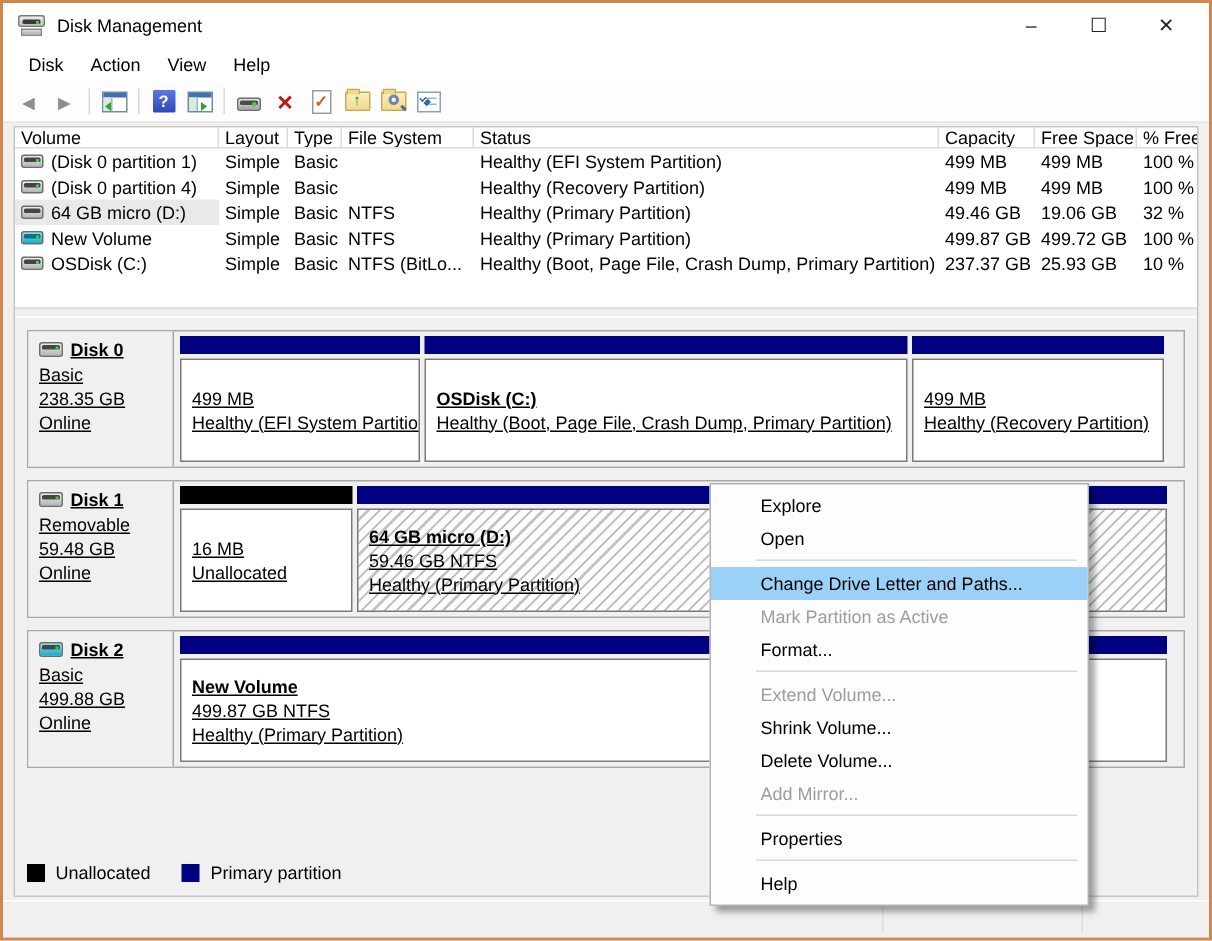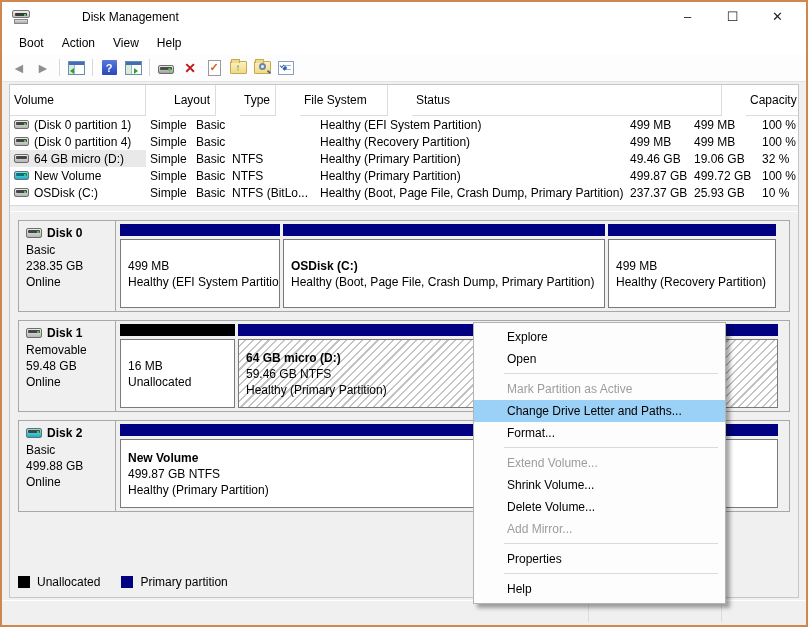--- a/index.html
+++ b/index.html
@@ -6,21 +6,21 @@
   html,body { width:808px; height:627px; }
   body { font-family:"Liberation Sans", sans-serif; font-size:12px; color:#000; }
 
   .window {
     position:relative; width:808px; height:627px;
     border:2px solid #d0874e; background:#f0f0f0;
     display:flex; flex-direction:column; overflow:hidden;
   }
 
   
-  .titlebar { height:30px; background:#ffffff; display:flex; align-items:center; padding:0 6px; flex:0 0 auto;gap:44px; }
+  .titlebar { height:30px; background:#ffffff; display:flex; align-items:center; padding:0 6px; flex:0 0 auto; }
   .app-icon { width:18px; height:14px; position:relative; margin:0 8px 0 4px; }
   .app-icon .tray { position:absolute; left:0; top:0; width:18px; height:8px; border:1px solid #777; border-radius:2px; background:linear-gradient(#efefef,#bfbfbf); }
   .app-icon .tray::before { content:""; position:absolute; left:2px; right:2px; top:2px; height:3px; background:#3a3a3a; border-radius:1px; }
   .app-icon .tray::after { content:""; position:absolute; right:3px; top:3px; width:2px; height:2px; background:#3ad13a; }
   .app-icon .base { position:absolute; left:2px; top:9px; width:14px; height:5px; background:linear-gradient(#ddd,#aaa); border:1px solid #888; }
   .title-text { font-size:12px; }
   .win-controls { margin-left:auto; display:flex; align-items:center; }
   .win-btn { width:45px; text-align:center; font-size:13px; color:#222; cursor:default; line-height:28px; }
 
   
@@ -52,40 +52,40 @@
   .list-ico { width:16px; height:14px; background:#fff; border:1px solid #8aa0b8; position:relative; }
   .list-ico::before { content:""; position:absolute; left:5px; right:2px; top:3px; height:1px; background:#9bb6cf; box-shadow:0 4px 0 #9bb6cf; }
   .list-ico::after { content:""; position:absolute; left:1px; top:2px; width:3px; height:2px; border-left:1px solid #2f62b0; border-bottom:1px solid #2f62b0; transform:rotate(-45deg); box-shadow:0 4px 0 #2f62b0; }
 
   
   .console { flex:1; display:flex; flex-direction:column; margin:2px 7px 0 7px; border:1px solid #c6c6c6; background:#f0f0f0; overflow:hidden; }
 
   
   .vol-pane { height:120px; background:#fff; overflow:hidden; flex:0 0 auto; }
   .vt-row { display:flex; height:17px; align-items:center; white-space:nowrap; }
-  .vt-head { height:31px;gap:24px; }
+  .vt-head { height:14px; }
   .vt-cell { padding:0 4px; overflow:hidden; flex:0 0 auto; height:100%; display:flex; align-items:center; }
   .vt-head .vt-cell { border-right:1px solid #dcdcdc; border-bottom:1px solid #dcdcdc; }
   .c-volume{width:136px;} .c-layout{width:46px;} .c-type{width:36px;} .c-fs{width:88px;}
   .c-status{width:310px;} .c-cap{width:64px;} .c-free{width:68px;} .c-pct{width:42px;}
   .vt-cell.sel { background:#e9e9e9; }
 
   .vol-ico { width:15px; height:9px; border-radius:2px; border:1px solid #6d6d6d; background:linear-gradient(#ececec,#b5b5b5); position:relative; margin-right:5px; flex:0 0 auto; }
   .vol-ico::before { content:""; position:absolute; left:1px; right:1px; top:1px; height:3px; background:#454545; border-radius:1px; }
   .vol-ico.green::after { content:""; position:absolute; right:2px; top:2px; width:2px; height:2px; background:#3ad13a; }
   .vol-ico.teal { background:linear-gradient(#7fe3ef,#14b0c8); }
   .vol-ico.teal::before { background:#0d6f80; }
   .vol-ico.teal::after { content:""; position:absolute; right:2px; top:2px; width:2px; height:2px; background:#3ad13a; }
 
   
   .splitter { height:7px; background:#f0f0f0; border-top:1px solid #d9d9d9; border-bottom:1px solid #ffffff; flex:0 0 auto; }
 
   
   .graph-pane { flex:1; display:flex; flex-direction:column; padding:8px 8px 0 8px; overflow:hidden; }
-  .disk-band { display:flex; height:92px; margin-bottom:8px; border:1px solid #a8a8a8; background:#f0f0f0; flex:0 0 auto; }
+  .disk-band { display:flex; height:92px; margin-bottom:8px; border:1px solid #a8a8a8; background:#f0f0f0; flex:0 0 auto;text-decoration:underline; }
   .disk-label { width:97px; flex:0 0 auto; border-right:1px solid #a8a8a8; padding:5px 7px; background:#f0f0f0; }
   .disk-name-row { display:flex; align-items:center; gap:5px; margin-bottom:2px; }
   .disk-name { font-weight:bold; }
   .disk-meta { line-height:16px; }
   .disk-ico { width:16px; height:10px; border-radius:2px; border:1px solid #6d6d6d; background:linear-gradient(#ececec,#b5b5b5); position:relative; flex:0 0 auto; }
   .disk-ico::before { content:""; position:absolute; left:1px; right:1px; top:1px; height:3px; background:#454545; border-radius:1px; }
   .disk-ico::after { content:""; position:absolute; right:2px; top:2px; width:2px; height:2px; background:#3ad13a; }
   .disk-ico.teal { background:linear-gradient(#7fe3ef,#14b0c8); }
   .disk-graph { flex:1; display:flex; gap:3px; padding:3px 4px; overflow:hidden; }
   .part { display:flex; flex-direction:column; flex:0 0 auto; }
@@ -126,21 +126,21 @@
       </span>
     <span class="title-text">Disk Management</span>
     <span class="win-controls">
       <span class="win-btn">–</span>
       <span class="win-btn">☐</span>
       <span class="win-btn">✕</span>
     </span>
   </div>
 
   <div class="menubar">
-    <span class="menu-item">Boot</span>
+    <span class="menu-item">Disk</span>
     <span class="menu-item">Action</span>
     <span class="menu-item">View</span>
     <span class="menu-item">Help</span>
   </div>
 
   <div class="toolbar">
     <span class="tb-btn">
         <span class="arrow-glyph">◄</span>
       </span>
     <span class="tb-btn">
@@ -375,22 +375,22 @@
 
   <div class="statusbar">
     <span class="div1"></span>
     <span class="div2"></span>
   </div>
 
   <div class="ctx-menu">
     <div class="ctx-item">Explore</div>
     <div class="ctx-item">Open</div>
     <div class="ctx-sep"></div>
+    <div class="ctx-item highlight">Change Drive Letter and Paths...</div>
     <div class="ctx-item disabled">Mark Partition as Active</div>
-    <div class="ctx-item highlight">Change Drive Letter and Paths...</div>
     <div class="ctx-item">Format...</div>
     <div class="ctx-sep"></div>
     <div class="ctx-item disabled">Extend Volume...</div>
     <div class="ctx-item">Shrink Volume...</div>
     <div class="ctx-item">Delete Volume...</div>
     <div class="ctx-item disabled">Add Mirror...</div>
     <div class="ctx-sep"></div>
     <div class="ctx-item">Properties</div>
     <div class="ctx-sep"></div>
     <div class="ctx-item">Help</div>

